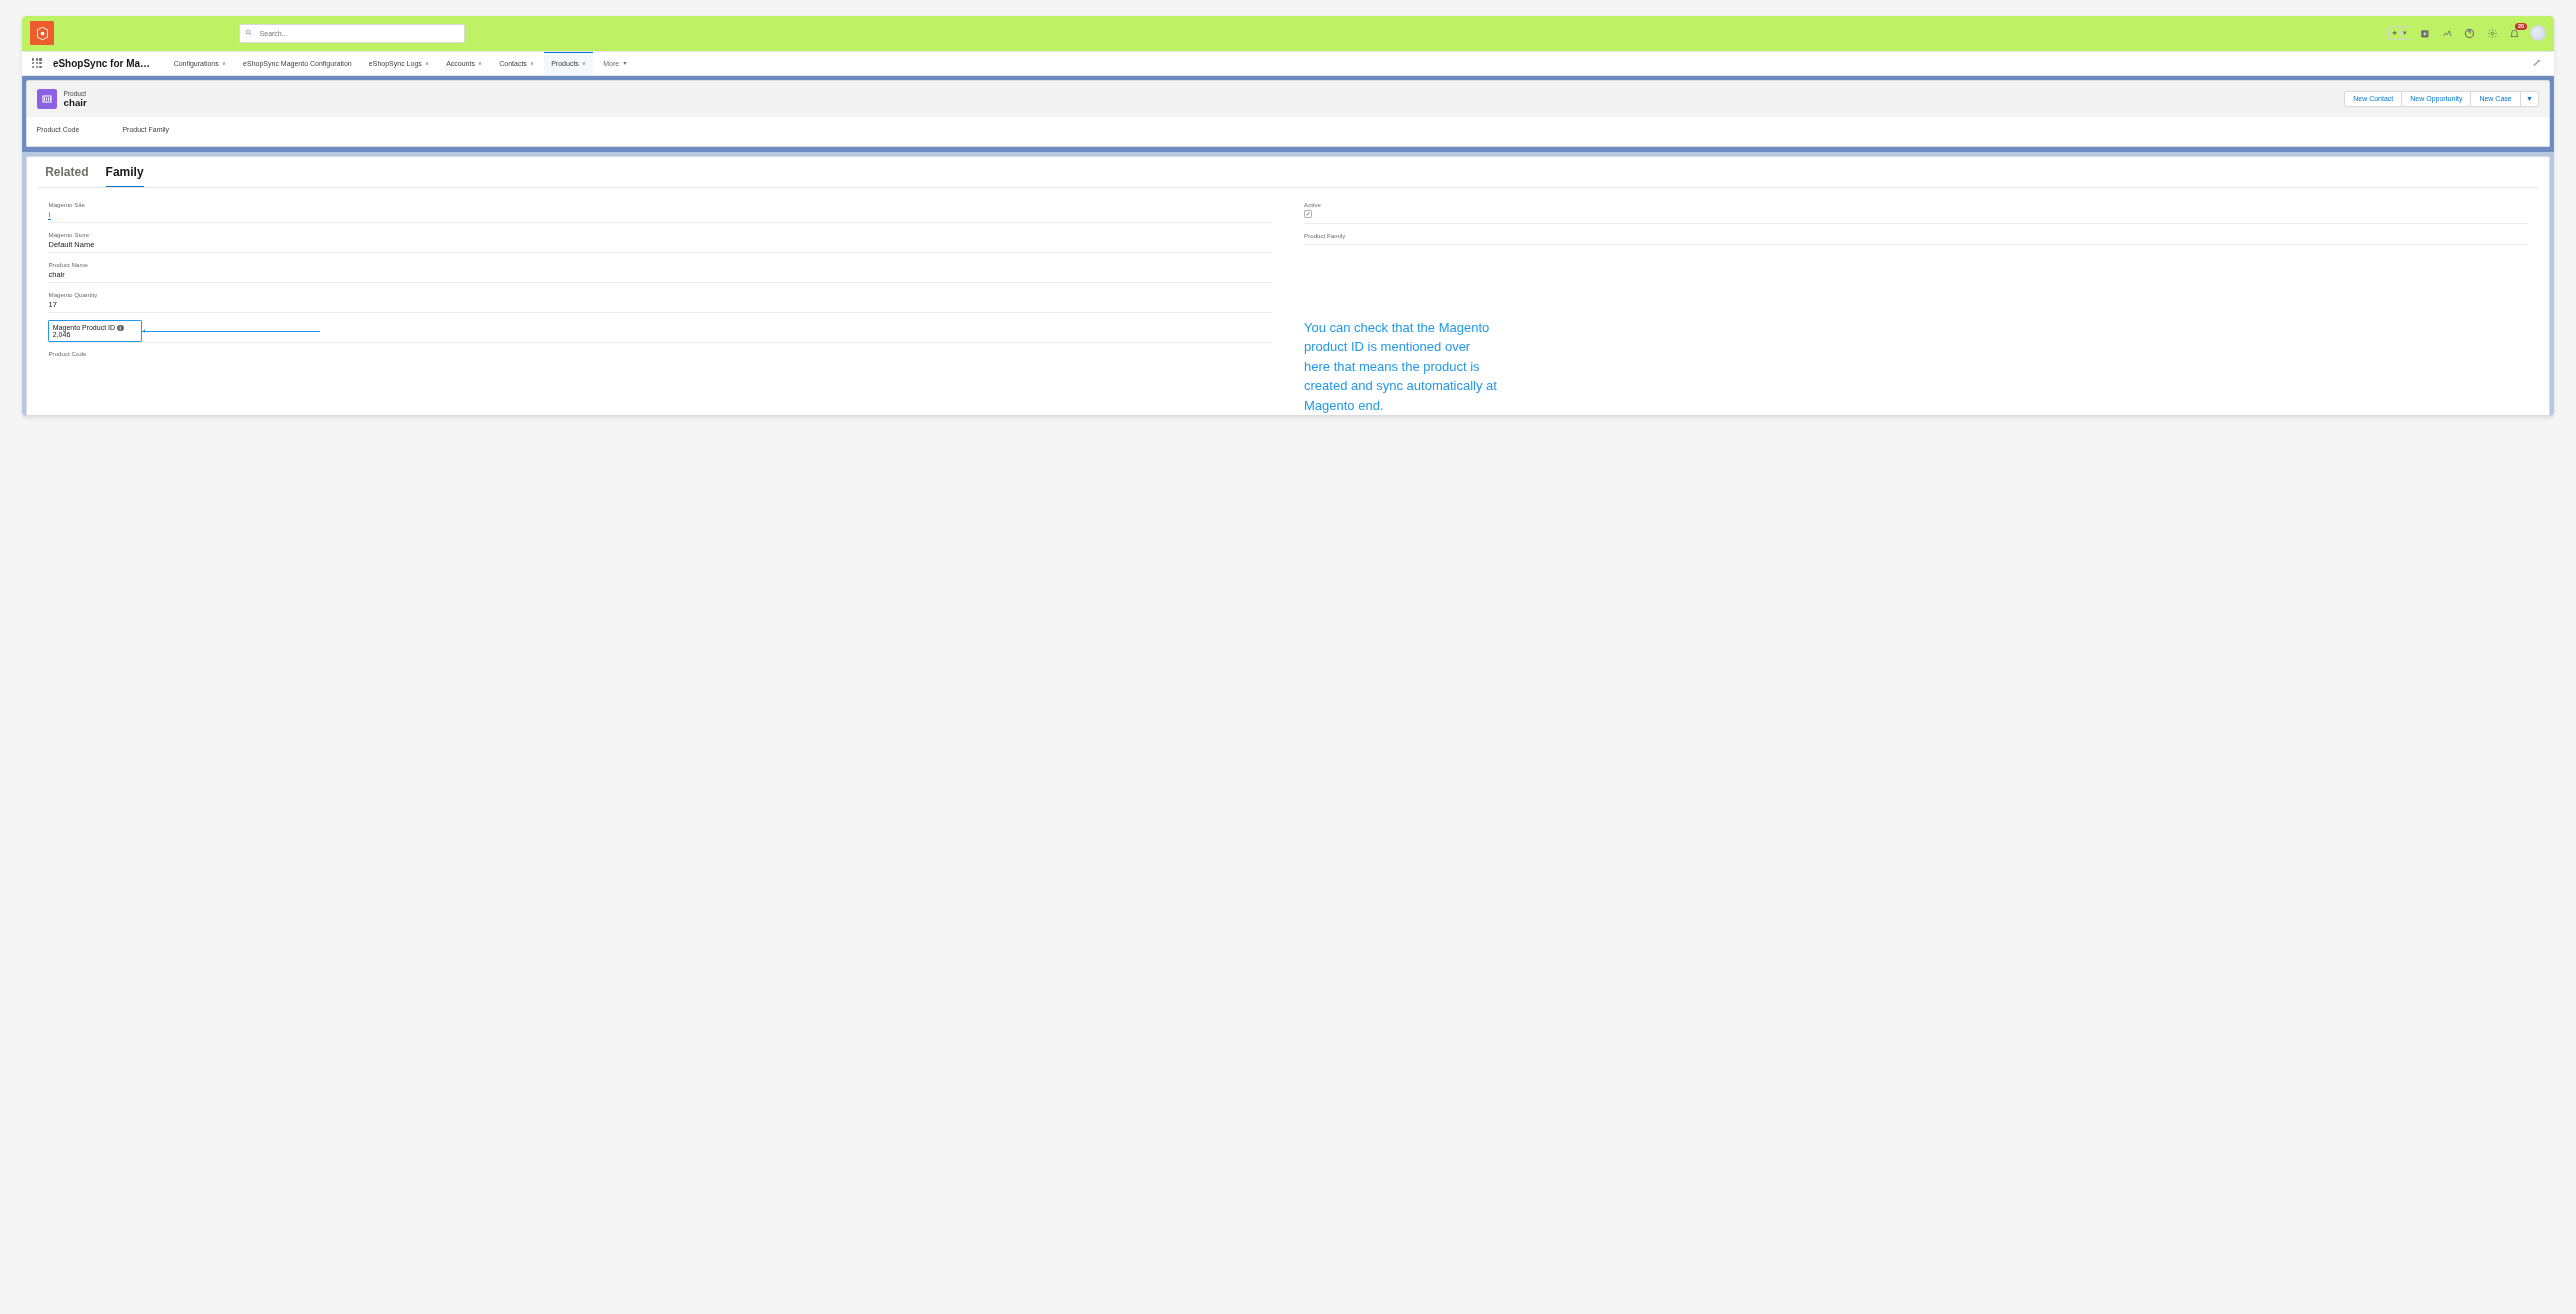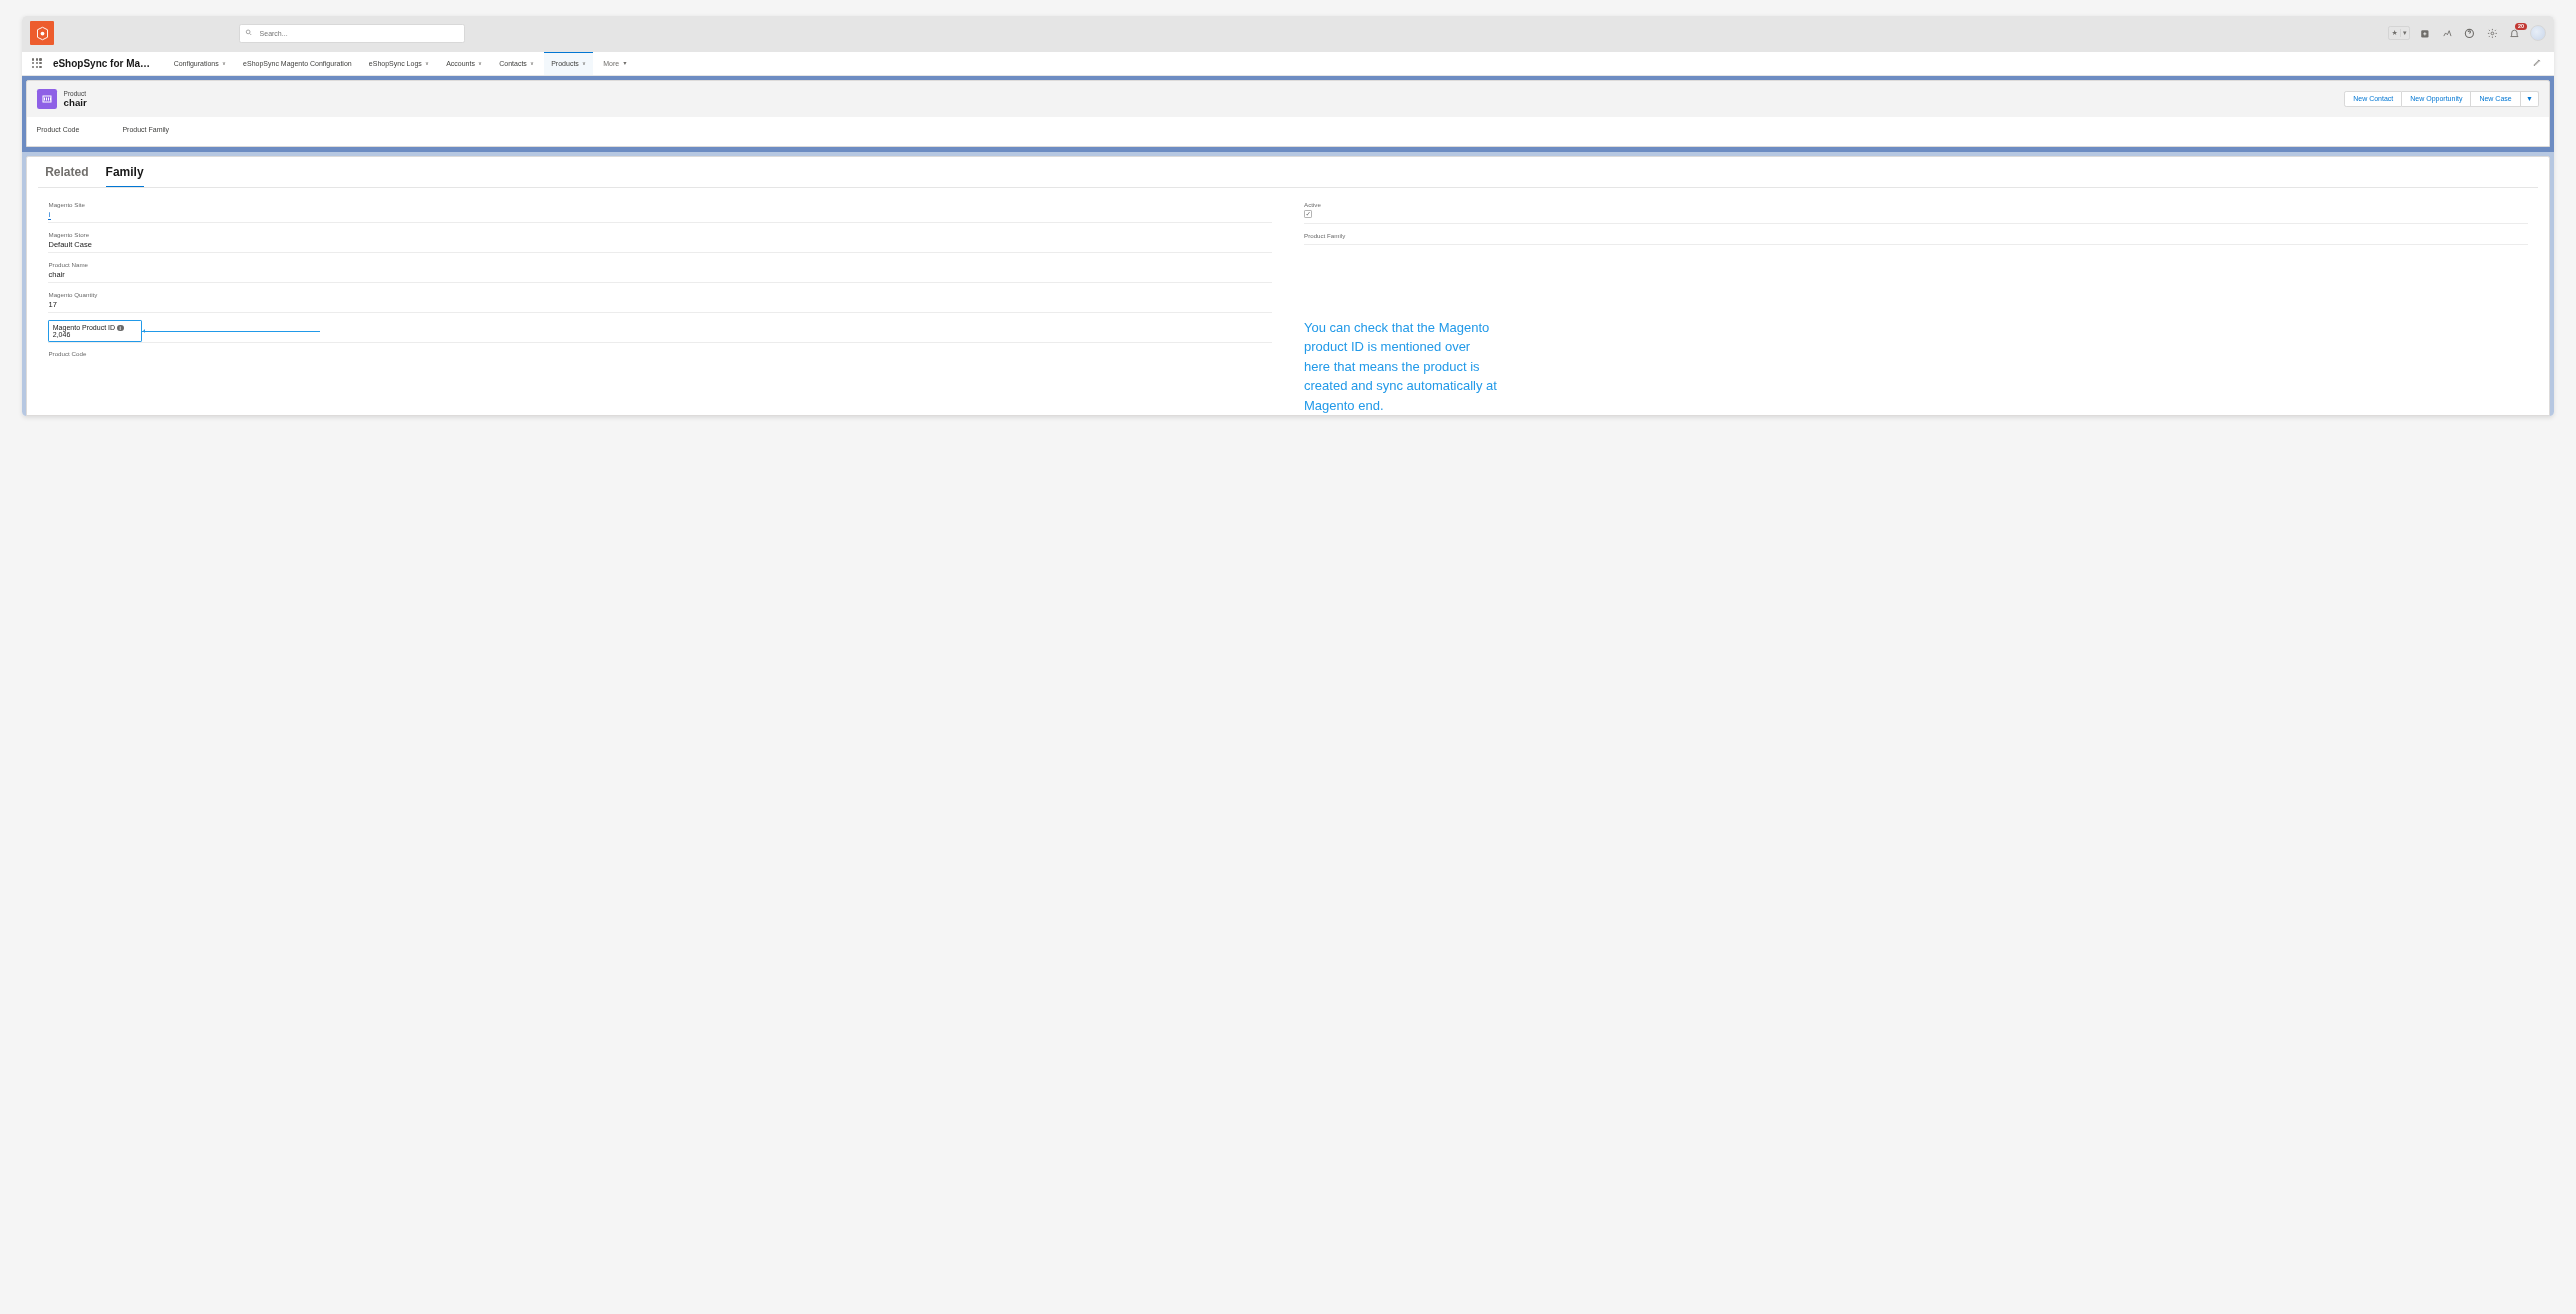--- a/index.html
+++ b/index.html
@@ -1,18 +1,18 @@
 <!DOCTYPE html>
 <html style="font-size:8.6px"><head>
 <meta charset="utf-8">
 <style>
 *{box-sizing:border-box;margin:0;padding:0}
 body{background:#f5f5f5;font-family:-apple-system,BlinkMacSystemFont,"Segoe UI",Arial,sans-serif;font-size:7px;color:#181818;padding:16px 21.6px}
 .app-frame{background:#fff;border-radius:4.3px;box-shadow:0 1.1px 4.3px rgba(0,0,0,.1);overflow:hidden}
-.topbar{display:flex;align-items:center;padding:5.4px 8.6px;background:#e5e5e5;border-bottom:0.5px solid #e5e5e5;gap:6.5px}
+.topbar{display:flex;align-items:center;padding:5.4px 8.6px;background:#bef264;border-bottom:0.5px solid #e5e5e5;gap:6.5px}
 .topbar-logo{width:24px;height:24px;display:flex;align-items:center;justify-content:center;background:#ed5c2d;border-radius:1.1px;color:#fff}
 .topbar-spacer{flex:0 0 172px}
 .topbar-search{flex:0 0 226px;position:relative}
 .topbar-search input{width:100%;height:18.3px;border:0.5px solid #d8d8d8;border-radius:2.2px;padding:0 6.5px 0 19.4px;font-size:7px;color:#6b6b6b}
 .topbar-search .sicon{position:absolute;left:5.4px;top:50%;transform:translateY(-50%);color:#8e8e8e}
 .topbar-right{margin-left:auto;display:flex;align-items:center;gap:7.5px}
 .topbar-btn{display:flex;align-items:center;justify-content:center;width:15px;height:15px;color:#706e6b;border-radius:2.2px;cursor:pointer}
 .topbar-btn.bordered{border:0.5px solid #d4d4d4;width:auto;padding:0 2.2px;height:14px}
 .topbar-btn.bordered span{border-left:0.5px solid #d4d4d4;padding-left:2.2px;margin-left:2.2px}
 .notif-wrap{position:relative}
@@ -204,21 +204,21 @@
 
       <div class="details-grid">
 
         <div class="col">
           <div class="field">
             <label>Magento Site</label>
             <div class="val"><a href="#">i</a></div>
           </div>
           <div class="field">
             <label>Magento Store</label>
-            <div class="val">Default Case</div>
+            <div class="val">Default Name</div>
           </div>
           <div class="field">
             <label>Product Name</label>
             <div class="val">chair</div>
           </div>
           <div class="field">
             <label>Magento Quantity</label>
             <div class="val">17</div>
           </div>
 

